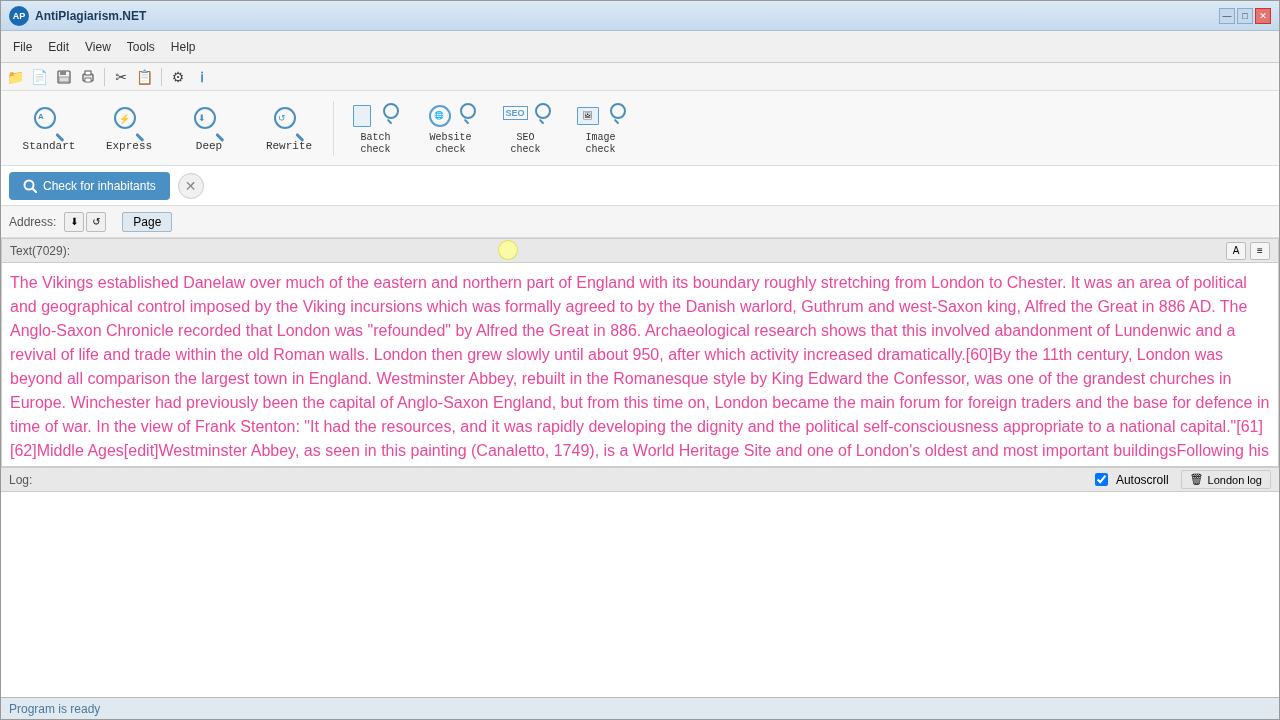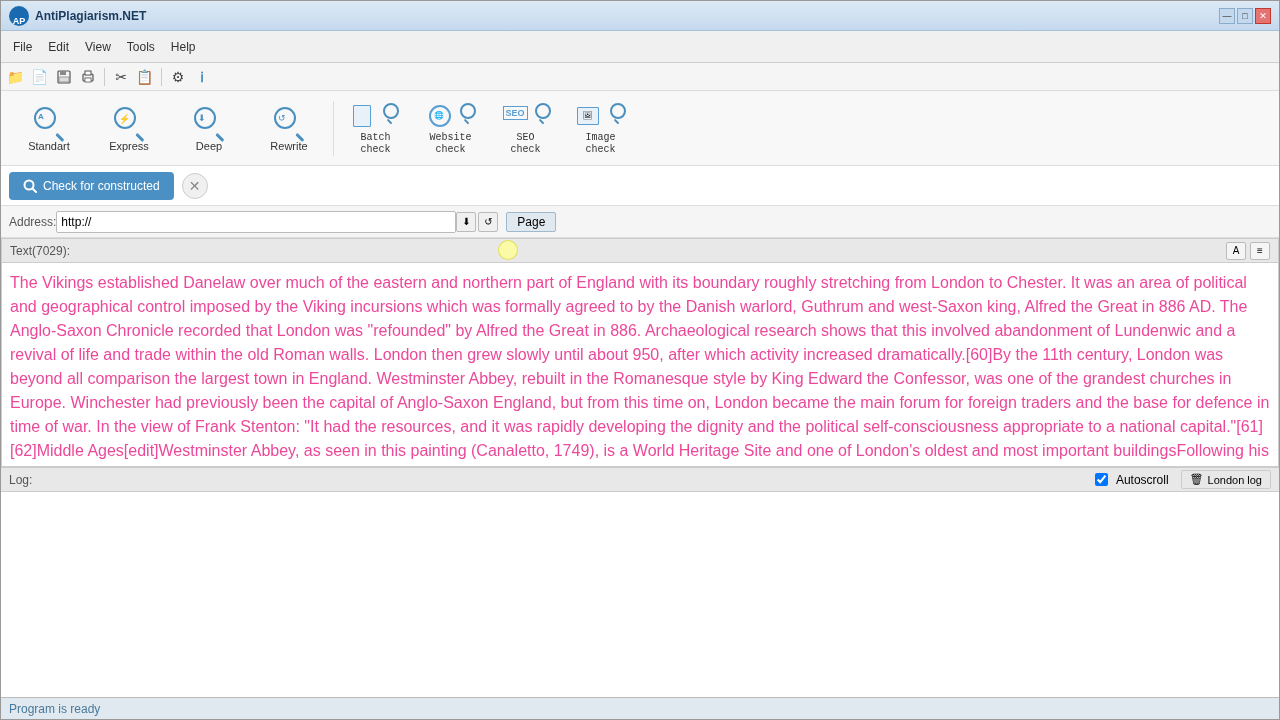--- a/index.html
+++ b/index.html
@@ -32,21 +32,21 @@
       flex-shrink: 0;
     }
 
     .title-bar-logo {
       width: 20px;
       height: 20px;
       margin-right: 6px;
       background: #1a6ab0;
       border-radius: 50%;
       display: flex;
-      align-items: flex-end;
+      align-items: center;
       justify-content: center;
       color: white;
       font-size: 10px;
       font-weight: bold;
     }
 
     .title-bar-text {
       flex: 1;
       font-size: 12px;
       color: #1a3a5c;
@@ -140,20 +140,21 @@
       border-radius: 4px;
       border: 1px solid transparent;
       padding: 4px;
       background: none;
     }
 
     .check-btn .btn-label {
       font-size: 11px;
       color: #333;
       text-align: center;
+      font-family: Liberation Mono, monospace;
     }
 
     .check-separator { width: 1px; height: 55px; background: #ddd; margin: 0 4px; }
 
     .batch-btn {
       display: flex;
       flex-direction: column;
       align-items: center;
       justify-content: center;
       width: 75px;
@@ -213,20 +214,21 @@
     }
 
     
     .address-row {
       background: #f5f5f5;
       height: 32px;
       display: flex;
       align-items: center;
       border-bottom: 1px solid #ddd;
       padding: 0 8px;
+      gap: 8px;
       flex-shrink: 0;
     }
 
     .address-label {
       font-size: 12px;
       color: #555;
       white-space: nowrap;
     }
 
     .address-input {
@@ -605,30 +607,29 @@
       <span class="btn-label">Image<br>check</span>
     </button>
   </div>
 
   <div class="action-row">
     <button class="check-plagiarism-btn">
       <svg width="14" height="14" viewBox="0 0 14 14" fill="none">
         <circle cx="6" cy="6" r="4.5" stroke="white" stroke-width="2"></circle>
         <line x1="9.5" y1="9.5" x2="13" y2="13" stroke="white" stroke-width="2" stroke-linecap="round"></line>
       </svg>
-      <span>Check for constructed</span>
+      <span>Check for inhabitants</span>
     </button>
     <button class="cancel-btn">
       <span style="color:#888; font-size:14px;">✕</span>
     </button>
   </div>
 
   <div class="address-row">
     <span class="address-label">Address:</span>
-    <input class="address-input" type="text" value="http://" style="">
     <div class="address-actions">
       <button class="addr-btn">⬇</button>
       <button class="addr-btn">↺</button>
     </div>
     <button class="page-btn">Page</button>
   </div>
 
   <div class="main-content">
 
     <div class="editor-area">

